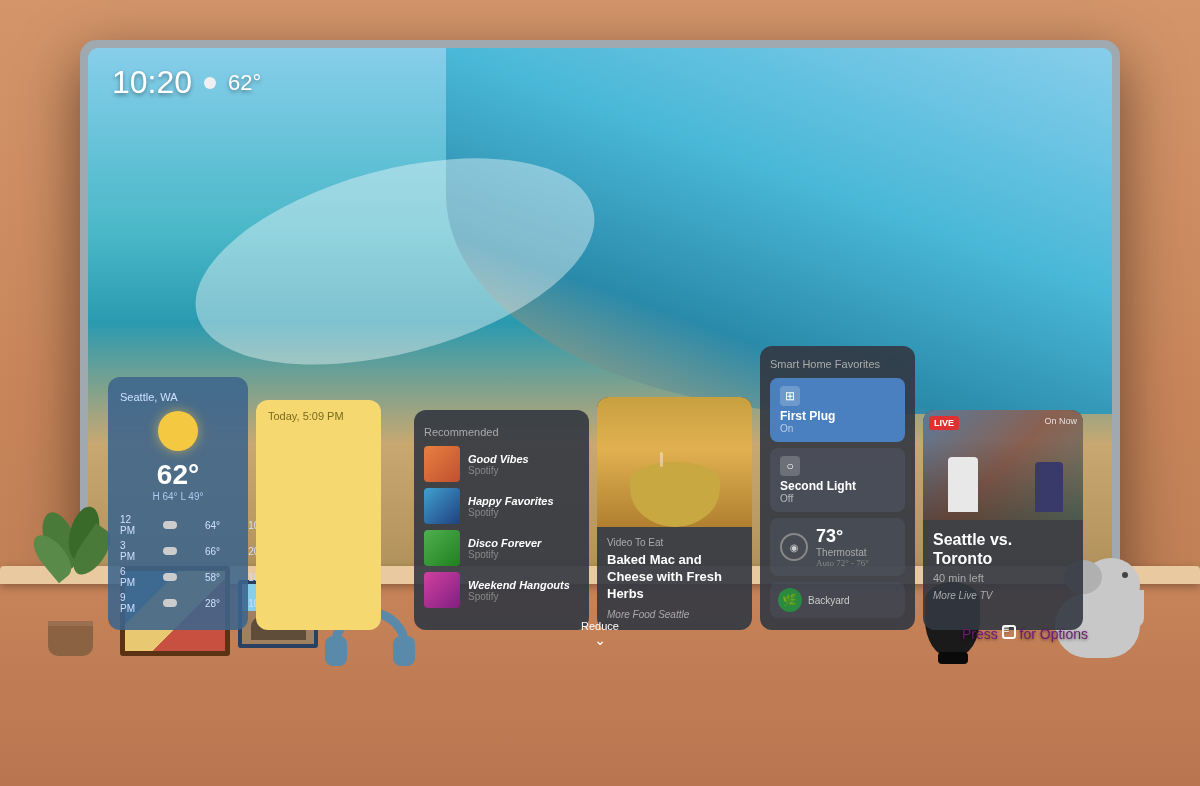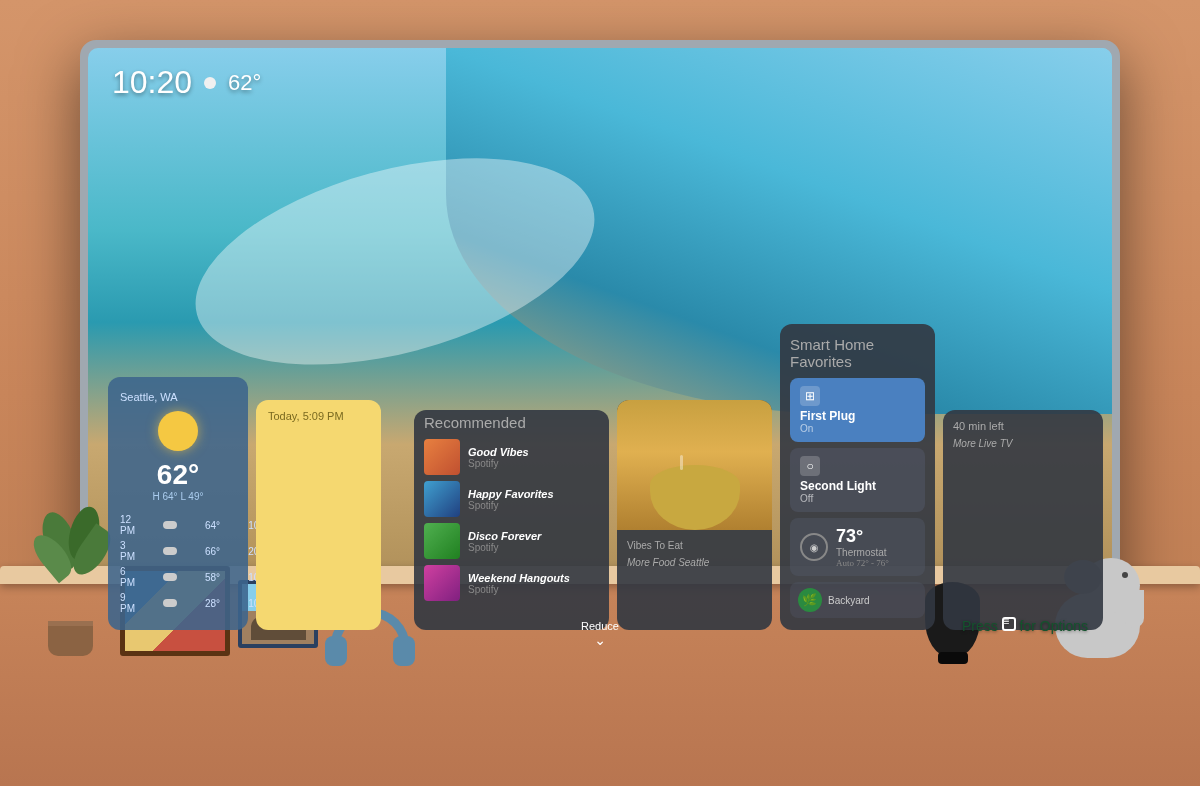--- a/index.html
+++ b/index.html
@@ -181,23 +181,23 @@
     }
     .tv-temp {
       font-size: 22px;
       color: white;
       text-shadow: 0 2px 4px rgba(0,0,0,0.4);
     }
 
     
     .tv-bottom-bar {
       position: absolute;
-      bottom: 24px;
+      bottom: 16px;
       right: 24px;
-      color: #14532d;
+      color: #701a75;
       font-size: 14px;
       z-index: 10;
       text-shadow: 0 1px 3px rgba(0,0,0,0.5);
     }
 
     
     .tv-reduce {
       position: absolute;
       bottom: 10px;
       left: 50%;
@@ -326,30 +326,30 @@
       font-size: 11px;
       color: #7a6a20;
       text-align: left;
       position: absolute;
       top: 10px;
       left: 12px;
     }
 
     
     .widget-recommended {
-      width: 195px;
+      width: 175px;
       min-height: 220px;
       background: rgba(50, 55, 65, 0.90);
       border-radius: 12px;
-      padding: 4px 10px;
+      padding: 16px 10px;
       color: white;
       flex-shrink: 0;
     }
     .widget-title {
-      font-size: 15px;
+      font-size: 11px;
       color: #aaaaaa;
       margin-bottom: 8px;
       font-weight: 500;
     }
     .music-item {
       display: flex;
       align-items: center;
       gap: 8px;
       margin-bottom: 6px;
     }
@@ -712,21 +712,22 @@
           </div>
         </div>
 
         <div class="widget-food">
           <div class="food-image">
             <div class="food-bowl">
               <div class="food-steam"></div>
             </div>
           </div>
           <div class="food-title-area">
-            <div class="food-category">Vibes To Eat</div>
+            <div class="food-category">Video To Eat</div>
+            <div class="food-name">Baked Mac and Cheese with Fresh Herbs</div>
             <div class="food-more">More Food Seattle</div>
           </div>
         </div>
 
         <div class="widget-smarthome">
           <div class="widget-title">Smart Home Favorites</div>
           <div class="smarthome-item active">
             <span class="smarthome-icon">⊞</span>
             <div class="smarthome-name">First Plug</div>
             <div class="smarthome-status">On</div>
@@ -744,21 +745,30 @@
               <div class="thermostat-range">Auto 72° - 76°</div>
             </div>
           </div>
           <div class="backyard-item">
             <div class="backyard-icon-wrap">🌿</div>
             <span class="backyard-label">Backyard</span>
           </div>
         </div>
 
         <div class="widget-livetv">
+          <div class="livetv-image">
+            <span class="live-badge">LIVE</span>
+            <span class="on-now-label">On Now</span>
+            <div class="baseball-scene">
+              <div class="player1"></div>
+              <div class="player2"></div>
+            </div>
+          </div>
           <div class="livetv-info">
+            <div class="livetv-title">Seattle vs. Toronto</div>
             <div class="livetv-time">40 min left</div>
             <div class="livetv-more">More Live TV</div>
           </div>
         </div>
 
       </div>
 
     </div>
     <div class="tv-stand"></div>
     <div class="tv-stand-bar"></div>

